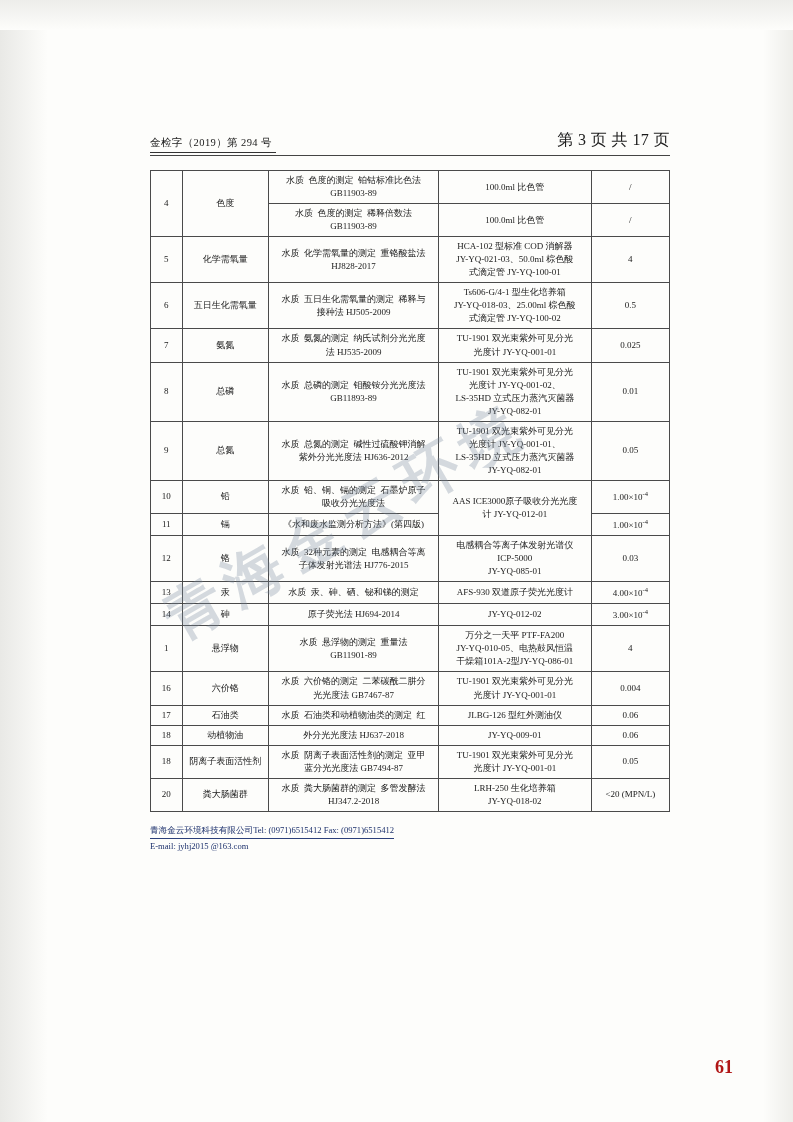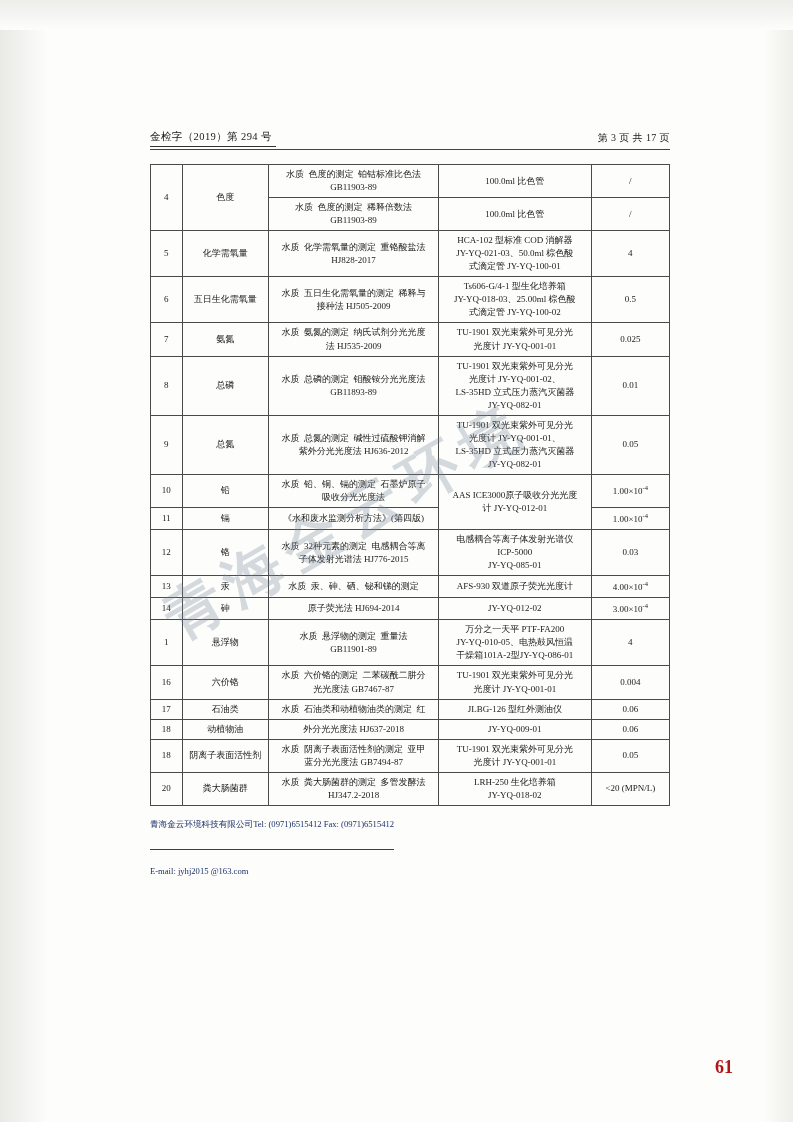--- a/index.html
+++ b/index.html
@@ -55,21 +55,21 @@
     padding-bottom: 3px;
     margin-bottom: 2px;
   }
   .header-left {
     font-size: 10.5px;
     border-bottom: 1px solid #333;
     padding-bottom: 2px;
     padding-right: 4px;
   }
   .header-right {
-    font-size: 10px;
+    font-size: 16px;
     padding-bottom: 2px;
   }
   .header-rule {
     border-bottom: 1px solid #444;
     width: 100%;
     margin-bottom: 14px;
     margin-top: -3px;
   }
 
   table.maintable {
@@ -97,23 +97,23 @@
 
   .footer {
     margin-top: 12px;
     font-size: 8.6px;
     line-height: 1.6;
     color: #1b2f6b;
   }
   .footer .f1 {
     border-bottom: 1px solid #2b3f7a;
     display: inline-block;
-    padding-bottom: 17px;
-  }
-  .footer .f2 { display: block; margin-top: 15px; }
+    padding-bottom: 0;
+  }
+  .footer .f2 { display: block; margin-top: 1px; }
 
   .pagenum {
     position: absolute;
     right: 60px;
     bottom: 44px;
     font-size: 18px;
     font-weight: bold;
     color: #b01515;
     font-family: "Liberation Serif", serif;
   }

